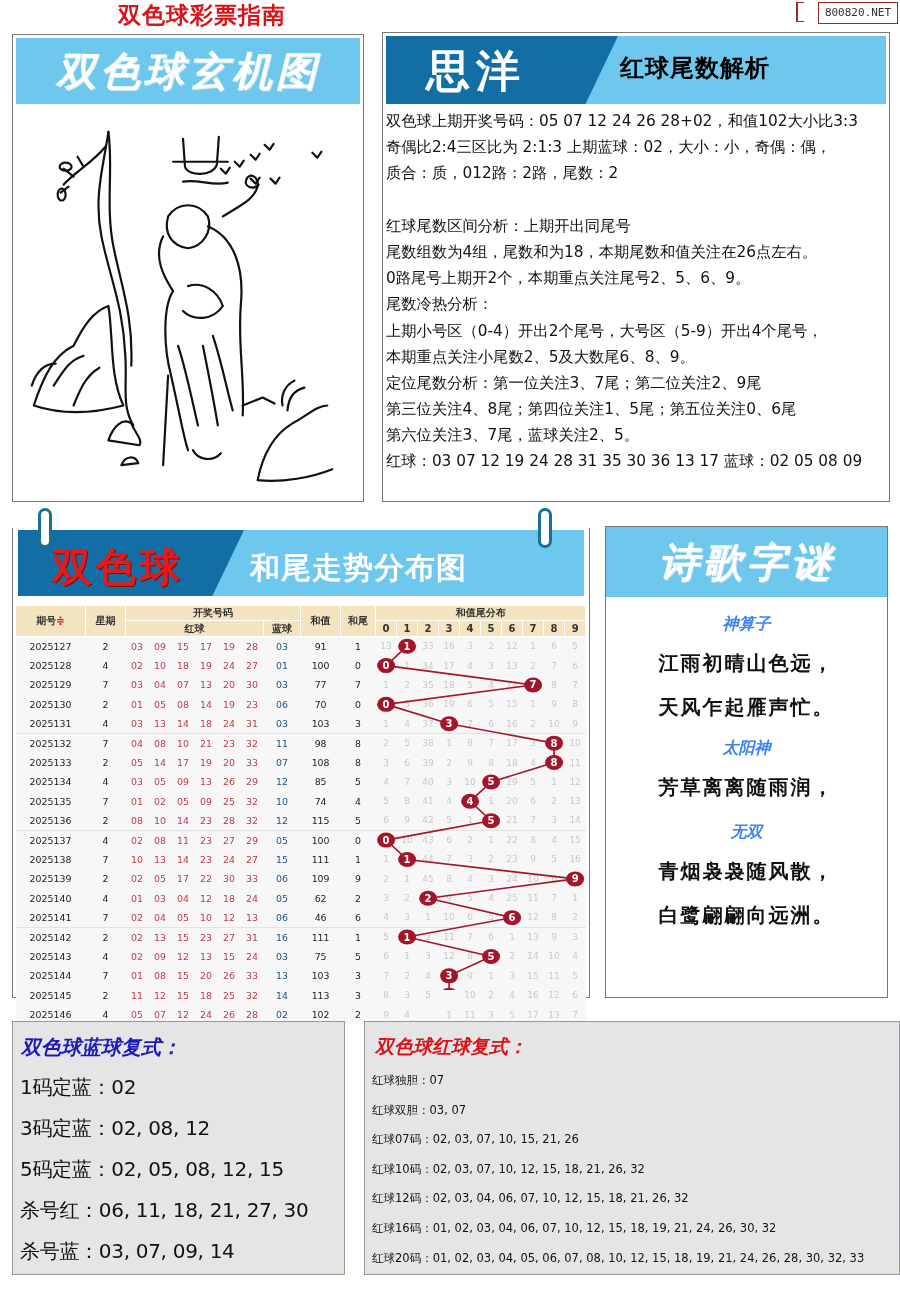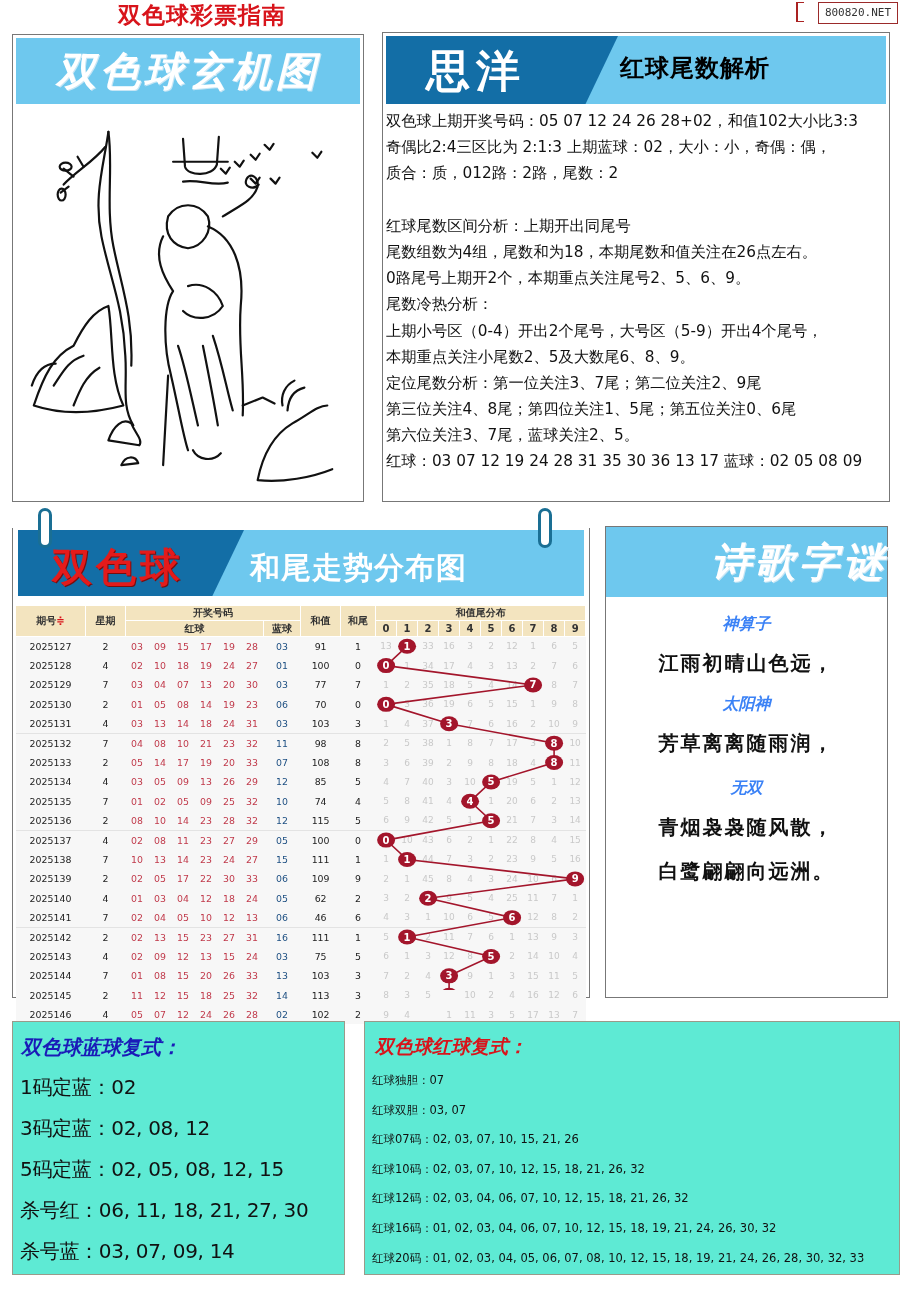--- a/index.html
+++ b/index.html
@@ -39,21 +39,21 @@
   .trend-table td.dist { color: #c9c9c9; font-size: 9px; position: relative; }
   .trend-table td.period { color: #222; }
   .chart-svg { position: absolute; left: 0; top: 0; pointer-events: none; }
 
   
   .poem-body { position: absolute; left: 0; right: 0; top: 75px; text-align: center; font-family: "DejaVu Serif", serif; }
   .poem-title { color: #3b82f6; font-weight: bold; font-size: 16px; height: 34px; line-height: 34px; font-style: italic; }
   .poem-line { color: #111; font-weight: bold; font-size: 20px; height: 44px; line-height: 44px; letter-spacing: 2px; }
 
   
-  .cream { background: #5eead4; border: 1px solid #9a9a8a; padding-left: 45px; }
+  .cream { background: #e5e5e5; border: 1px solid #9a9a8a; padding-left: 45px; }
   .blue-title { color: #1a1ab8; font-family: "DejaVu Serif", serif; font-weight: bold; font-style: italic; font-size: 20px; }
   .red-title { color: #d8141b; font-family: "DejaVu Serif", serif; font-weight: bold; font-style: italic; font-size: 19px; }
   .blue-lines .ln { font-size: 20px; line-height: 41px; height: 41px; color: #111; white-space: nowrap; letter-spacing: -0.3px; }
   .red-lines .ln { font-size: 11.5px; line-height: 29.6px; height: 29.6px; color: #111; white-space: nowrap; }
 </style>
 </head>
 <body>
 
 <div class="site-title">双色球彩票指南</div>
 <div class="site-title-mask"></div>
@@ -730,26 +730,27 @@
         <text x="434.09375" y="393.7265625" text-anchor="middle" font-size="10" font-weight="bold" font-family="DejaVu Sans, sans-serif" fill="#fff">3</text>
       </g>
       <g>
         <ellipse cx="413.09375" cy="409.6171875" rx="9" ry="7.5" fill="#a3152b"></ellipse>
         <text x="413.09375" y="413.1171875" text-anchor="middle" font-size="10" font-weight="bold" font-family="DejaVu Sans, sans-serif" fill="#fff">2</text>
       </g>
     </svg>
 </div>
 
 <div class="panel" style="left:605px; top:526px; width:283px; height:472px;">
-  <div class="banner-light" style="position:absolute; left:0; top:0; right:0; height:70px; font-size:40px; letter-spacing:4px;justify-content:flex-end;">
+  <div class="banner-light" style="position:absolute; left:0; top:0; right:0; height:70px; font-size:40px; letter-spacing:4px;">
     <span>诗歌字谜</span>
   </div>
   <div class="poem-body" style="top:80px;">
     <div class="poem-title">神算子</div>
     <div class="poem-line">江雨初晴山色远，</div>
+    <div class="poem-line">天风乍起雁声忙。</div>
     <div class="poem-title" style="margin-top:2px;">太阳神</div>
     <div class="poem-line">芳草离离随雨润，</div>
     <div class="poem-title" style="margin-top:6px;">无双</div>
     <div class="poem-line">青烟袅袅随风散，</div>
     <div class="poem-line">白鹭翩翩向远洲。</div>
   </div>
 </div>
 
 <div class="cream" style="position:absolute; left:12px; top:1021px; width:333px; height:254px;">
   <div class="blue-title" style="position:absolute; left:8px; top:12px;">双色球蓝球复式：</div>

